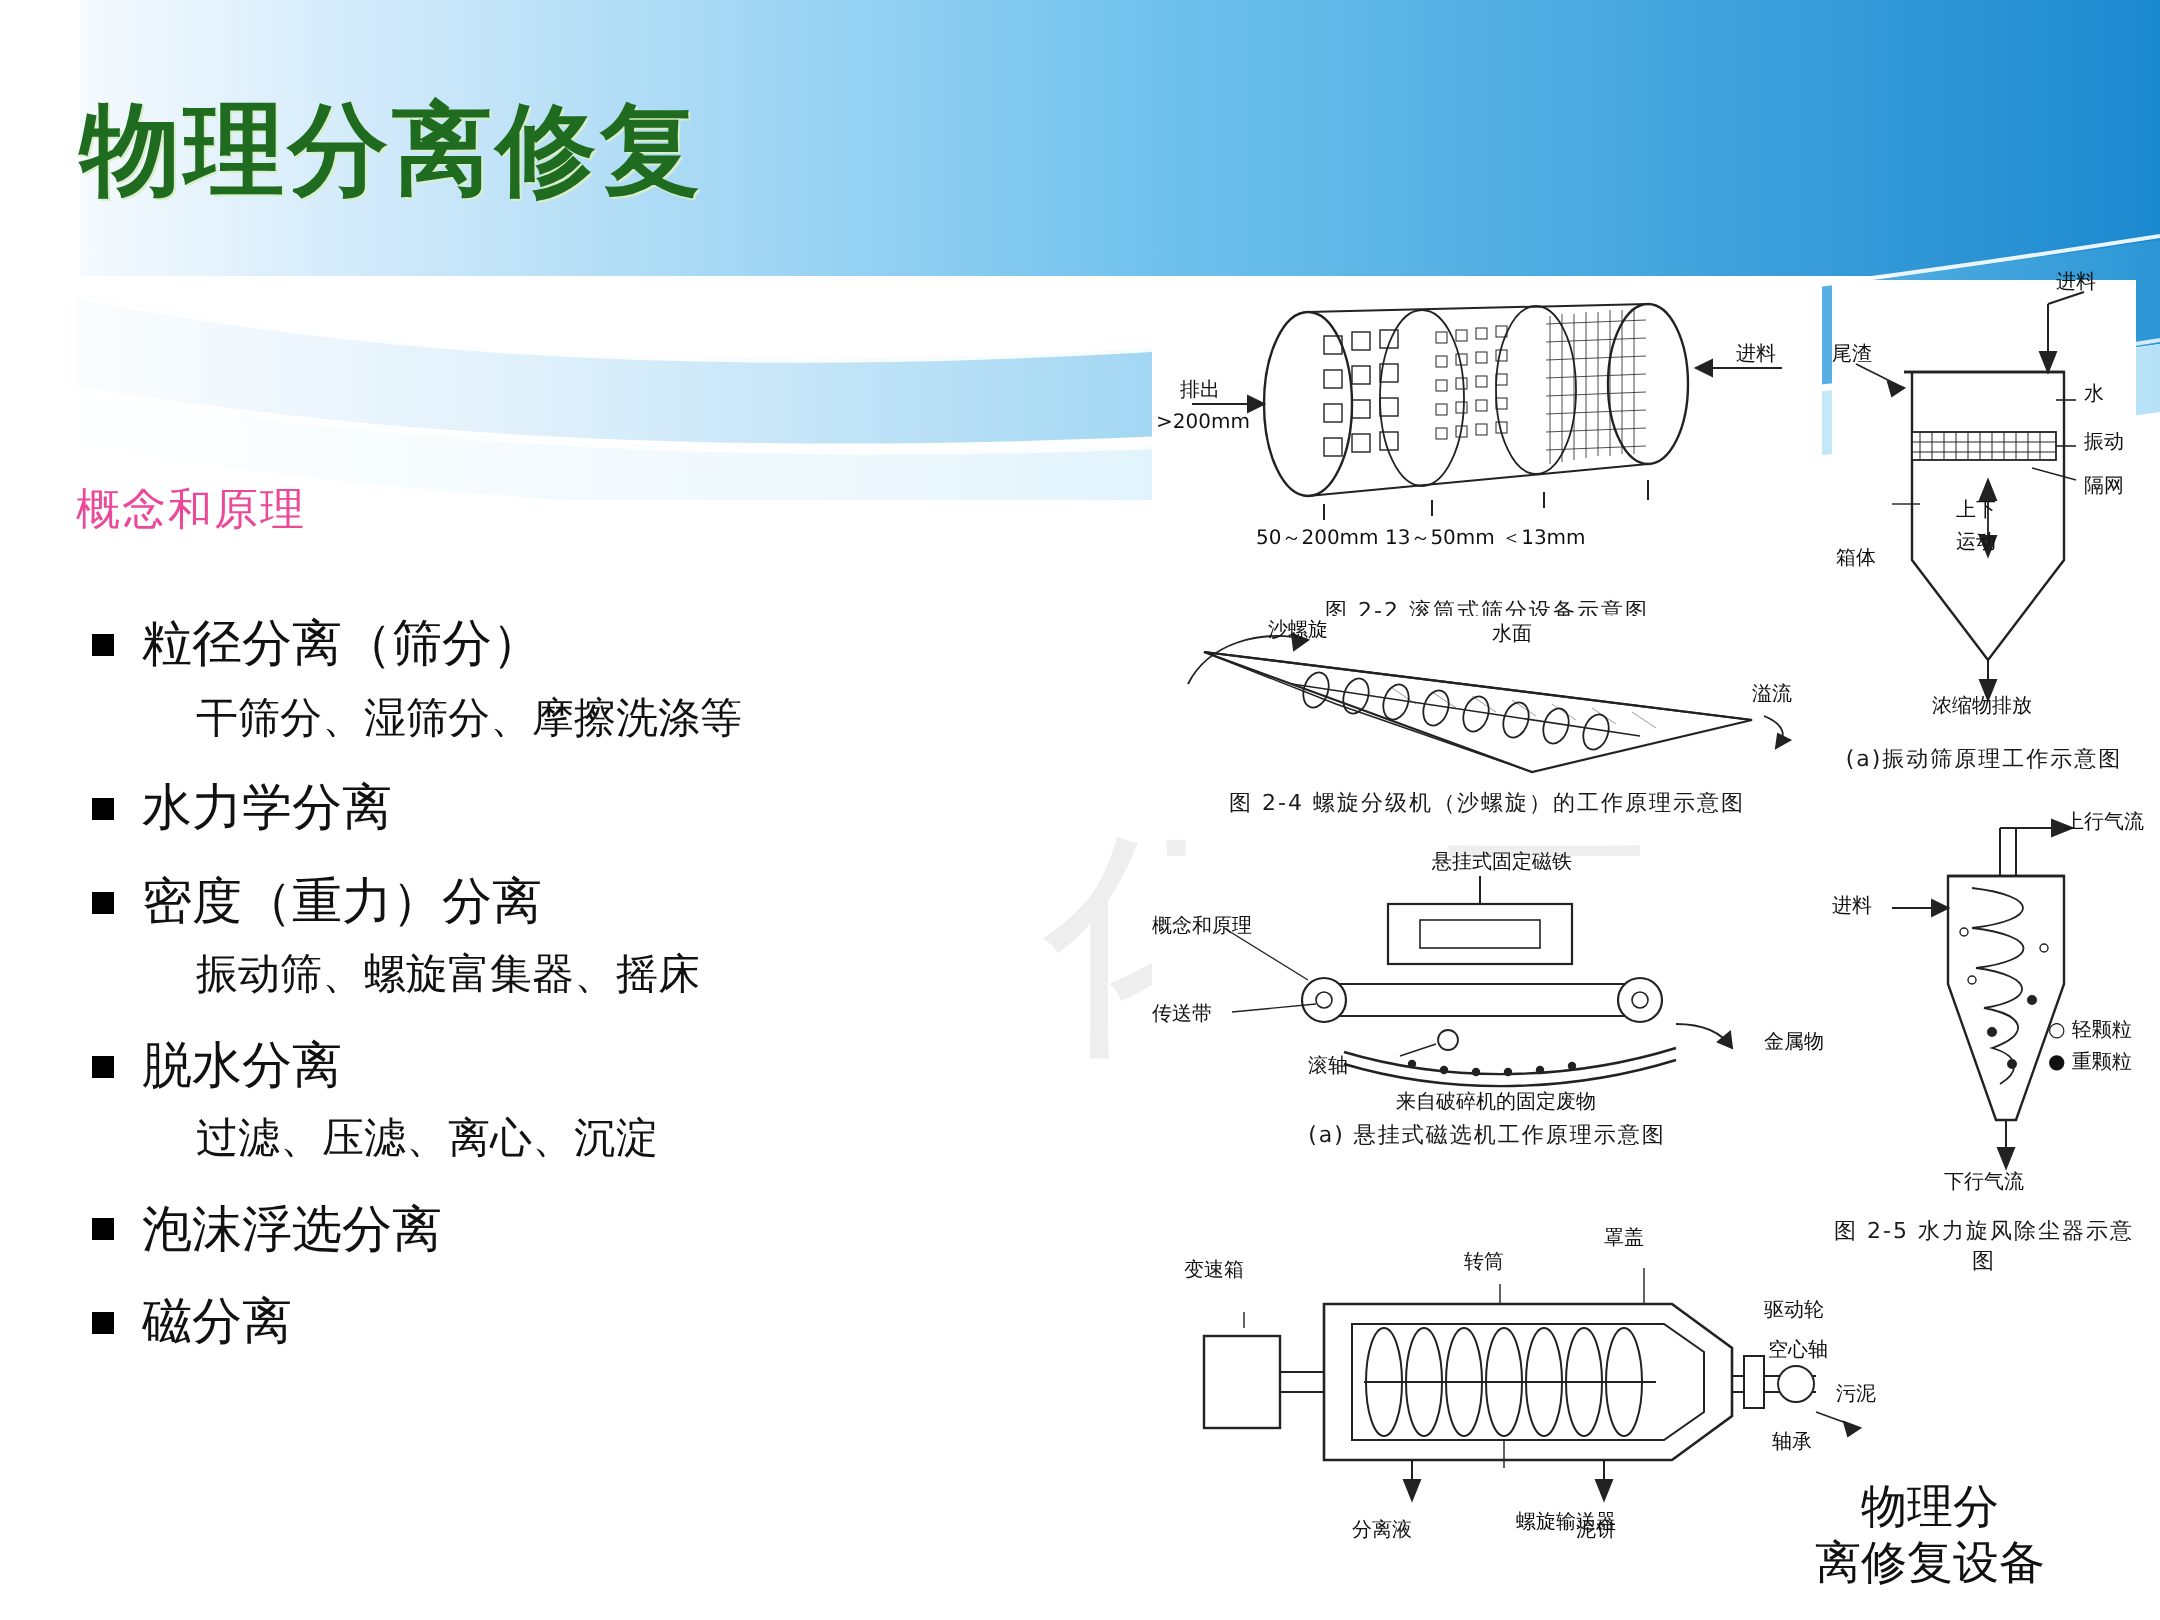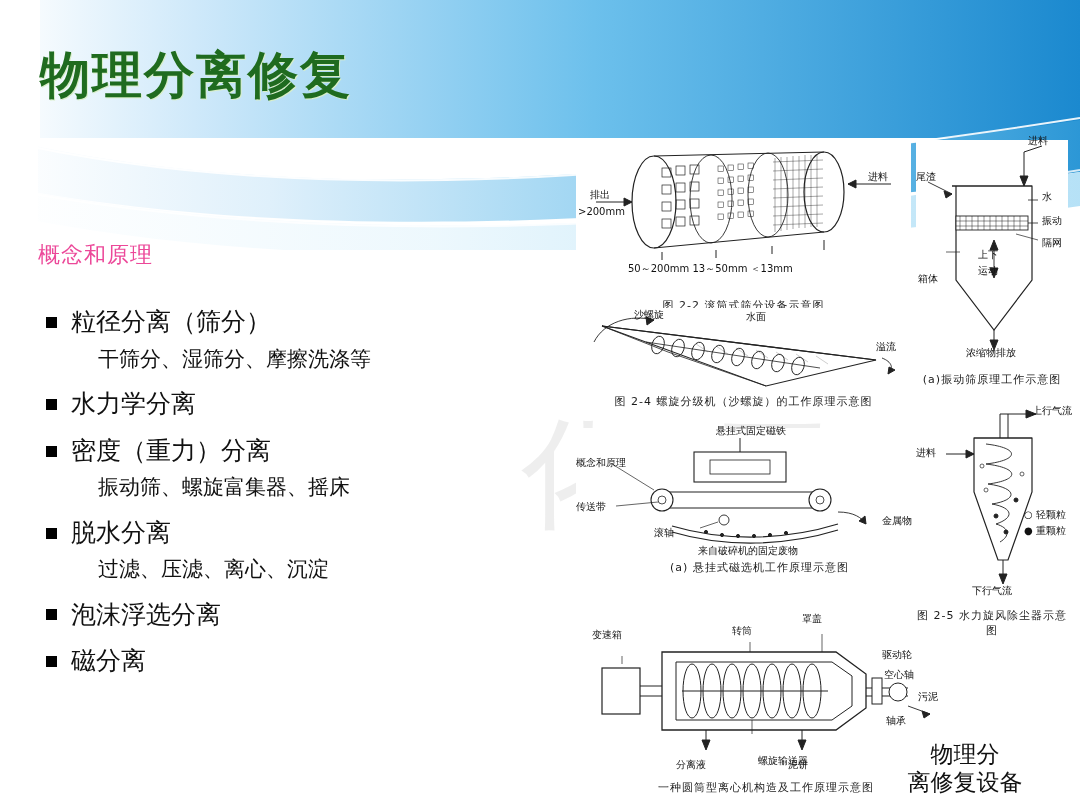--- a/index.html
+++ b/index.html
@@ -406,21 +406,21 @@
           <line x1="40" y1="78" x2="82" y2="74" stroke="#222" stroke-width="0.7"></line>
           <line x1="124" y1="100" x2="142" y2="94" stroke="#222" stroke-width="0.7"></line>
         </g>
       </svg>
       <div class="fig-label" style="left:140px; top:-4px;">悬挂式固定磁铁</div>
       <div class="fig-label" style="left:0px; top:28px;">概念和原理</div>
       <div class="fig-label" style="left:0px; top:72px;">传送带</div>
       <div class="fig-label" style="left:78px; top:98px;">滚轴</div>
       <div class="fig-label" style="left:286px; top:86px;margin-left:20px;">金属物</div>
       <div class="fig-label" style="left:122px; top:116px;">来自破碎机的固定废物</div>
-      <div class="fig-caption" style="position:absolute; left:16px; top:132px; width:335px;">(a) 悬挂式磁选机工作原理示意图</div>
+      <div class="fig-caption" style="position:absolute; left:0; top:132px; width:335px;">(a) 悬挂式磁选机工作原理示意图</div>
     </div>
 
     <div class="fig" style="left:-40px; top:450px; width:420px; height:215px;">
       <svg width="420" height="195" viewBox="0 0 420 195">
         <g class="thin-line">
 
           <rect x="66" y="78" width="38" height="46" stroke="#222" stroke-width="1.2" fill="#fff"></rect>
           <line x1="104" y1="96" x2="126" y2="96" stroke="#222" stroke-width="1"></line>
           <line x1="104" y1="106" x2="126" y2="106" stroke="#222" stroke-width="1"></line>
 
@@ -461,21 +461,20 @@
       <div class="fig-label" style="left:56px; top:38px;">变速箱</div>
       <div class="fig-label" style="left:196px; top:34px;text-align:center;">转筒</div>
       <div class="fig-label" style="left:266px; top:22px;">罩盖</div>
       <div class="fig-label" style="left:346px; top:58px;">驱动轮</div>
       <div class="fig-label" style="left:348px; top:78px;">空心轴</div>
       <div class="fig-label" style="left:382px; top:100px;">污泥</div>
       <div class="fig-label" style="left:350px; top:124px;">轴承</div>
       <div class="fig-label" style="left:178px; top:164px;padding-left:44px;">螺旋输送器</div>
       <div class="fig-label" style="left:140px; top:168px;">分离液</div>
       <div class="fig-label" style="left:252px; top:168px;">泥饼</div>
-      <div class="fig-caption" style="position:absolute; left:40px; top:190px; width:380px;">一种圆筒型离心机构造及工作原理示意图</div>
     </div>
 
     <div class="fig" style="left:340px; top:0px; width:152px; height:260px;">
       <svg width="152" height="244" viewBox="0 0 152 244">
         <g class="thin-line">
 
           <path d="M36,46 H116 V140 L78,190 L40,140 V46 Z" stroke="#222" stroke-width="1.2" fill="#fff"></path>
           <line x1="36" y1="46" x2="116" y2="46" stroke="#222" stroke-width="1.2"></line>
 
           <line x1="108" y1="12" x2="108" y2="46" stroke="#222" stroke-width="1"></line>

